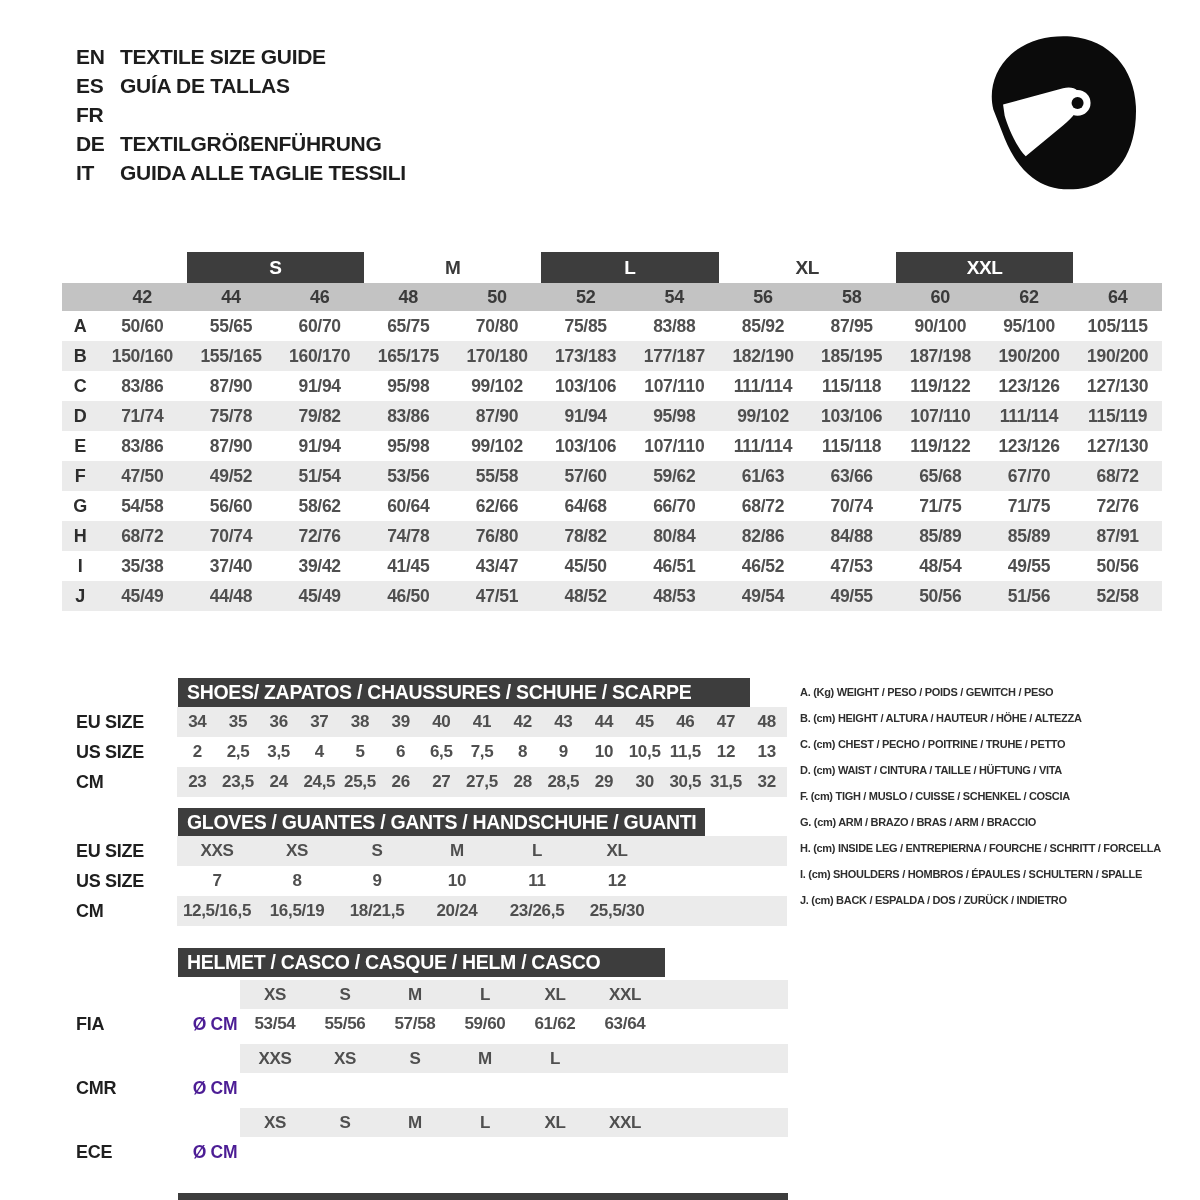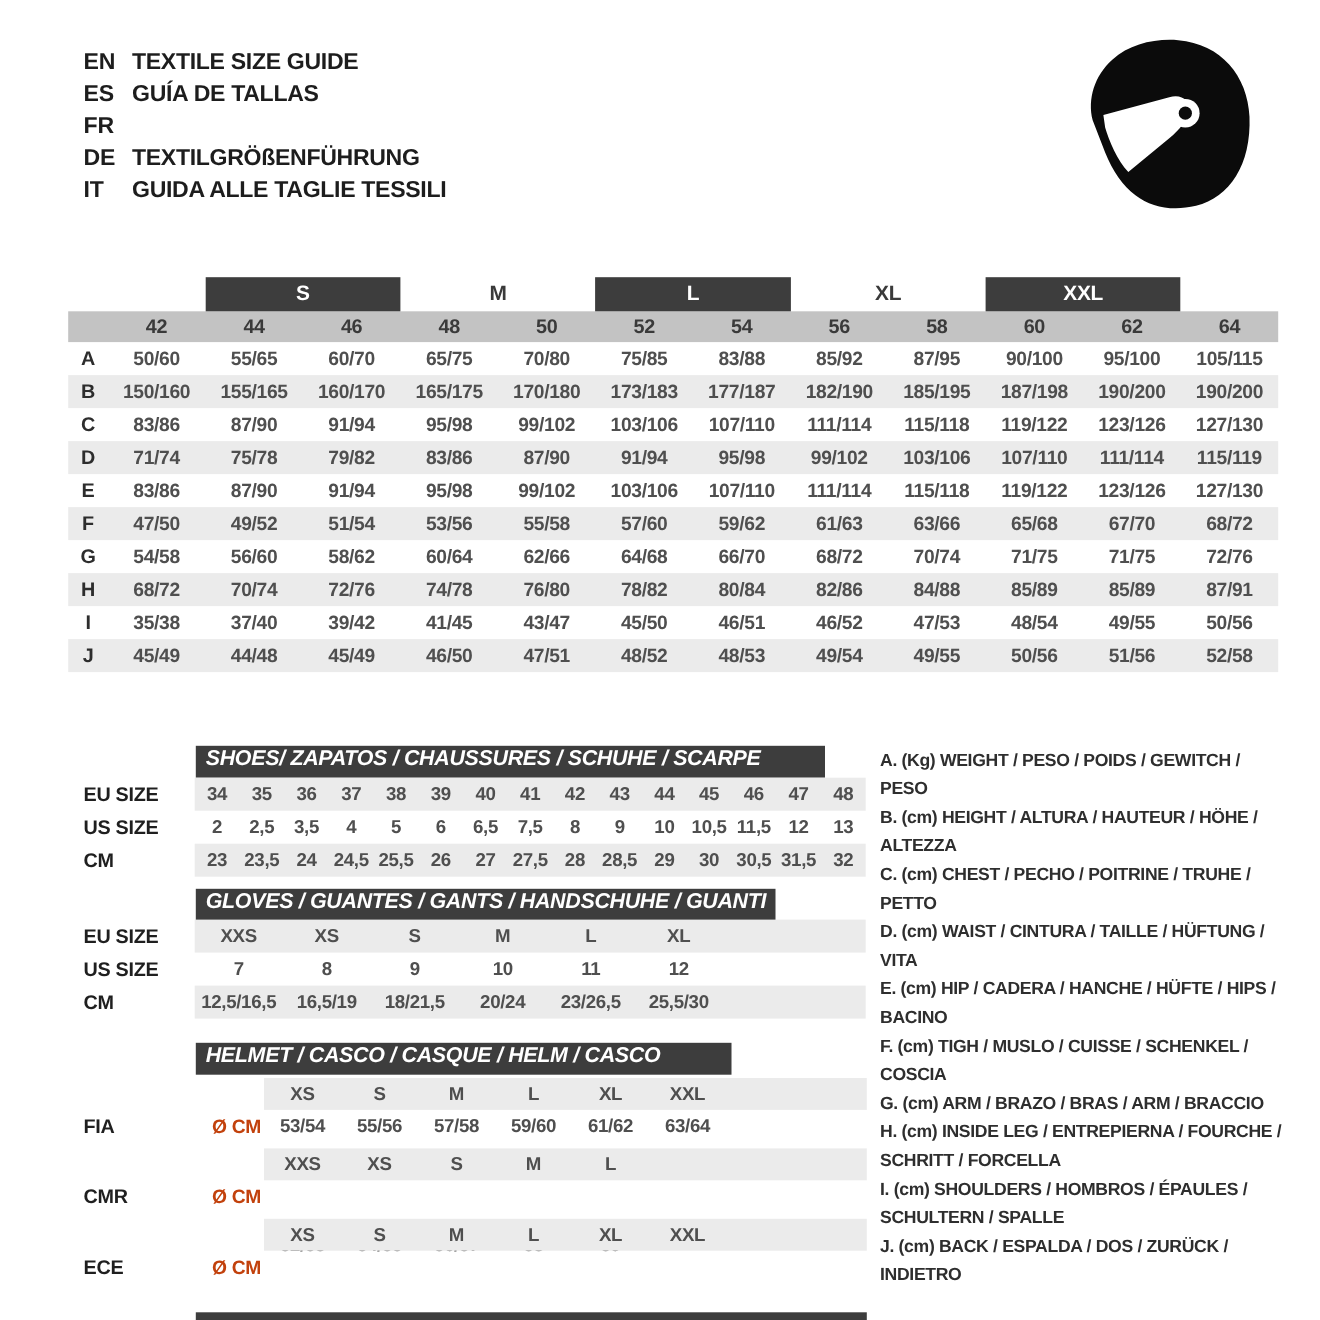--- a/index.html
+++ b/index.html
@@ -22,30 +22,30 @@
   .sg-head{display:grid;grid-template-columns:36px repeat(12,1fr);height:31px;align-items:stretch;text-align:center;font-size:19px;margin-bottom:0;}
   .sg-head .band{display:flex;align-items:center;justify-content:center;}
   .sg-head .boxed{background:#3d3d3d;color:#ffffff;}
   .sg-head .plain{color:#3a3a3a;}
   .span-s{grid-column:3/5;}
   .span-m{grid-column:5/7;}
   .span-l{grid-column:7/9;}
   .span-xl{grid-column:9/11;}
   .span-xxl{grid-column:11/13;}
   
-  .section-bar{position:absolute;height:29px;background:#3d3d3d;color:#fff;display:flex;padding-left:9px;font-size:19.5px;box-sizing:border-box;font-style:italic;}
+  .section-bar{position:absolute;height:29px;background:#3d3d3d;color:#fff;display:flex;align-items:center;padding-left:9px;font-size:19.5px;box-sizing:border-box;}
   .side-label{position:absolute;left:76px;height:30px;line-height:30px;font-size:18px;color:#1f1f1f;}
   .flat-row{position:absolute;left:177px;width:610px;height:30px;display:grid;align-items:center;text-align:center;color:#4f4f4f;font-size:17px;box-sizing:border-box;}
   .gray{background:#ebebeb;}
   .cols15{grid-template-columns:repeat(15,1fr);}
   .cols6g{grid-template-columns:repeat(6,80px) 1fr;}
   .helm-row{position:absolute;left:240px;width:548px;height:29px;display:grid;grid-template-columns:repeat(6,70px) 1fr;align-items:center;text-align:center;color:#4f4f4f;font-size:17px;}
-  .diam{position:absolute;left:185px;width:60px;height:30px;line-height:30px;text-align:center;font-size:17.5px;color:#c2410c;}
-  
-  .legend{position:absolute;left:800px;top:679px;width:372px;font-size:16px;line-height:26px;color:#2e2e2e;}
+  .diam{position:absolute;left:185px;width:60px;height:30px;line-height:30px;text-align:center;font-size:17.5px;color:#4c1d95;}
+  
+  .legend{position:absolute;left:800px;top:679px;width:372px;font-size:11px;line-height:26px;color:#2e2e2e;}
   
   .cutbar{position:absolute;left:178px;top:1193px;width:610px;height:7px;background:#3d3d3d;}
 </style>
 </head>
 <body>
 
 <div class="canvas">
 
   <div class="langs">
 
@@ -426,21 +426,20 @@
       <div>60</div>
       <div>61</div>
     </div>
 
   <div class="legend">
 
   <div class="legend-line">A. (Kg) WEIGHT / PESO / POIDS / GEWITCH / PESO</div>
       <div class="legend-line">B. (cm) HEIGHT / ALTURA / HAUTEUR / HÖHE / ALTEZZA</div>
       <div class="legend-line">C. (cm) CHEST / PECHO / POITRINE / TRUHE / PETTO</div>
       <div class="legend-line">D. (cm) WAIST / CINTURA / TAILLE / HÜFTUNG / VITA</div>
-      <div class="legend-line">E. (cm) HIP / CADERA / HANCHE / HÜFTE / HIPS / BACINO</div>
       <div class="legend-line">F. (cm) TIGH / MUSLO / CUISSE / SCHENKEL / COSCIA</div>
       <div class="legend-line">G. (cm) ARM / BRAZO / BRAS / ARM / BRACCIO</div>
       <div class="legend-line">H. (cm) INSIDE LEG / ENTREPIERNA / FOURCHE / SCHRITT / FORCELLA</div>
       <div class="legend-line">I. (cm) SHOULDERS / HOMBROS / ÉPAULES / SCHULTERN / SPALLE</div>
       <div class="legend-line">J. (cm) BACK / ESPALDA / DOS / ZURÜCK / INDIETRO</div>
     </div>
 
   <div class="cutbar"></div>
 
 </div>

